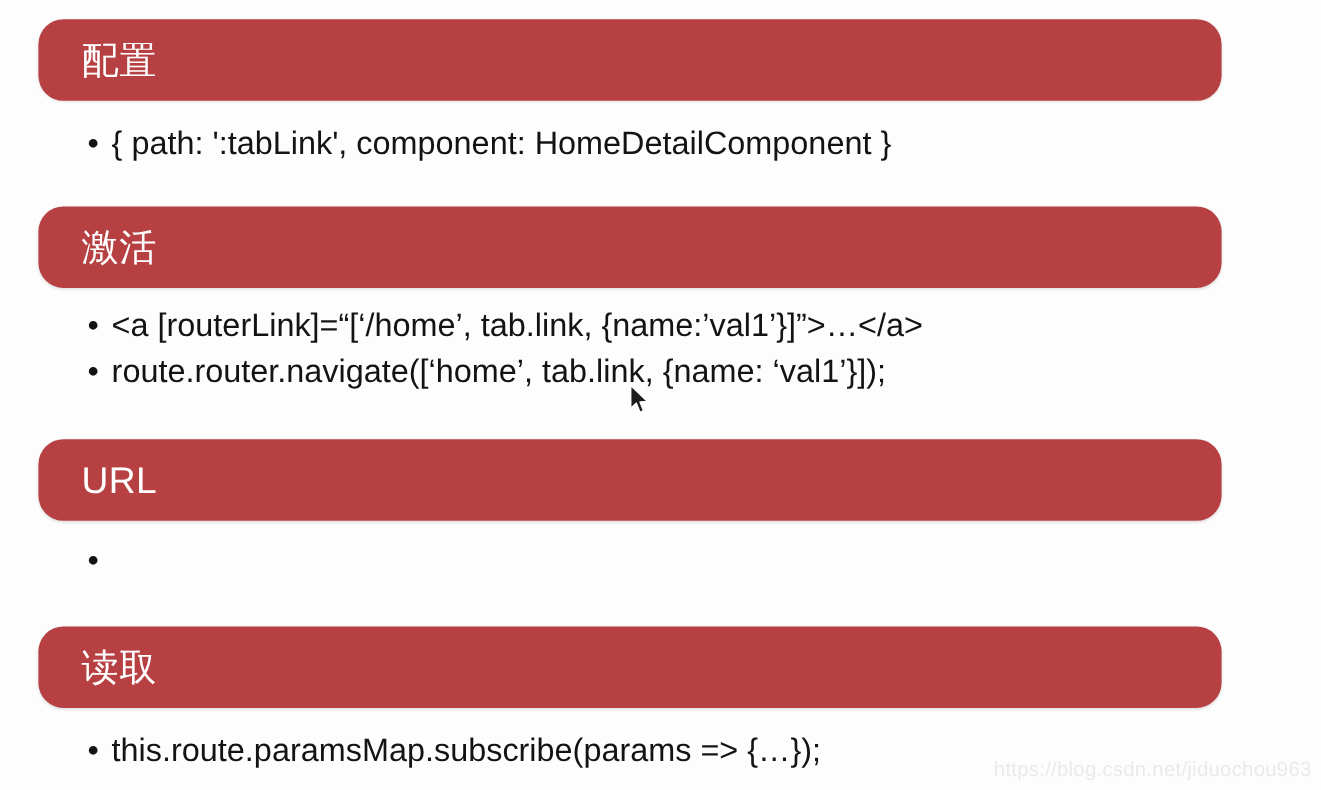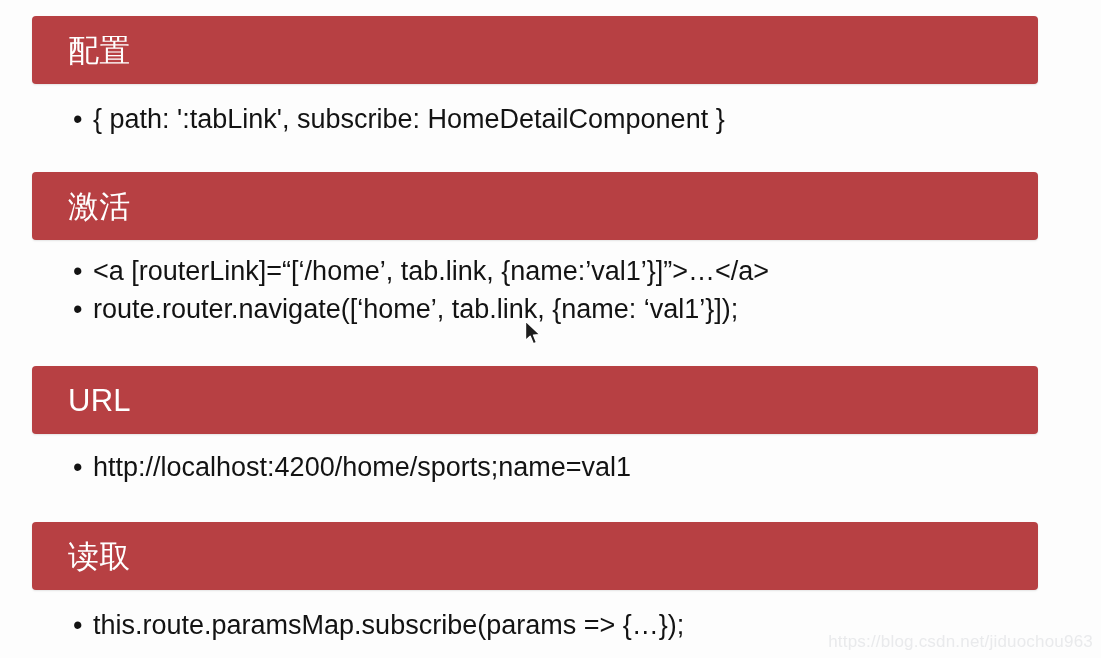--- a/index.html
+++ b/index.html
@@ -23,23 +23,22 @@
     position: absolute;
     left: 0;
     width: 1101px;
   }
   .bar {
     position: absolute;
     left: 32px;
     width: 986px;
     height: 68px;
     background: #b74043;
-    border-radius: 4px;
+    border-radius: 21px;
     box-shadow: 0 1px 2px rgba(0,0,0,0.10);
-    padding-left: 20px;
   }
   .bar-title {
     position: absolute;
     left: 36px;
     top: 50%;
     transform: translateY(-50%);
     color: #ffffff;
     font-size: 31px;
     line-height: 1;
     font-weight: 400;
@@ -108,21 +107,21 @@
 
 <div class="slide">
 
   <div class="section" id="sec-0">
     <div class="bar">
       <div class="bar-title">配置</div>
     </div>
     <div class="bullets">
       <div class="bullet">
         <span class="dot">•</span>
-        <span>{ path: ':tabLink', subscribe: HomeDetailComponent }</span>
+        <span>{ path: ':tabLink', component: HomeDetailComponent }</span>
       </div>
     </div>
   </div>
 
   <div class="section" id="sec-1">
     <div class="bar">
       <div class="bar-title">激活</div>
     </div>
     <div class="bullets">
       <div class="bullet">
@@ -136,21 +135,20 @@
     </div>
   </div>
 
   <div class="section" id="sec-2">
     <div class="bar">
       <div class="bar-title">URL</div>
     </div>
     <div class="bullets">
       <div class="bullet">
         <span class="dot">•</span>
-        <span>http://localhost:4200/home/sports;name=val1</span>
       </div>
     </div>
   </div>
 
   <div class="section" id="sec-3">
     <div class="bar">
       <div class="bar-title">读取</div>
     </div>
     <div class="bullets">
       <div class="bullet">

